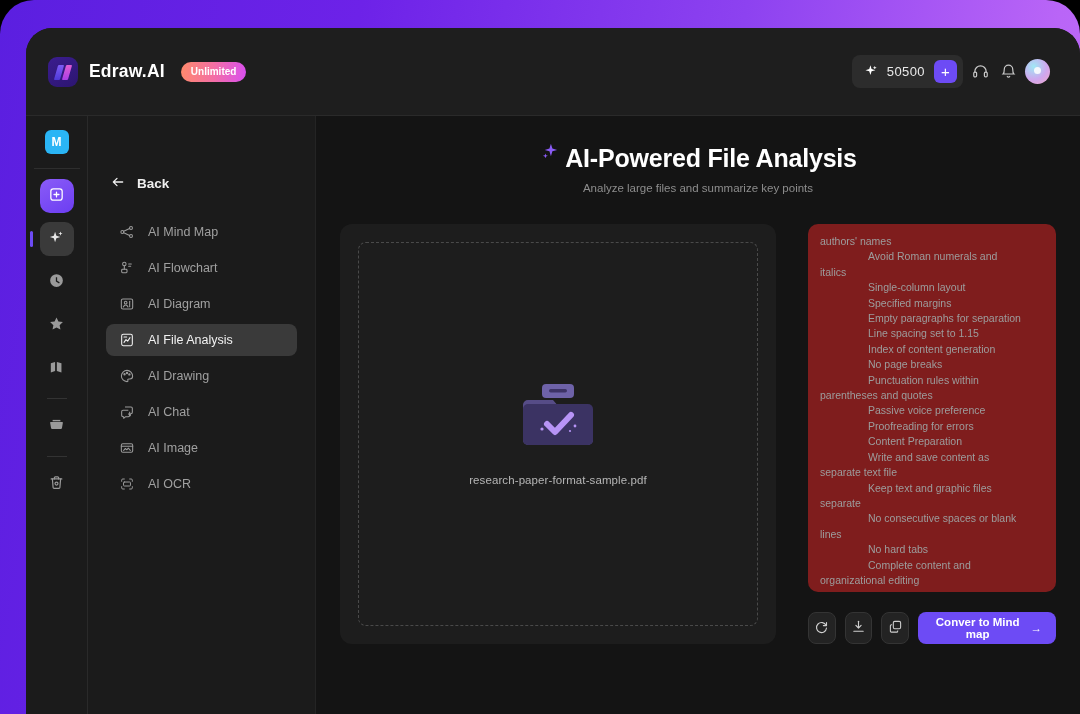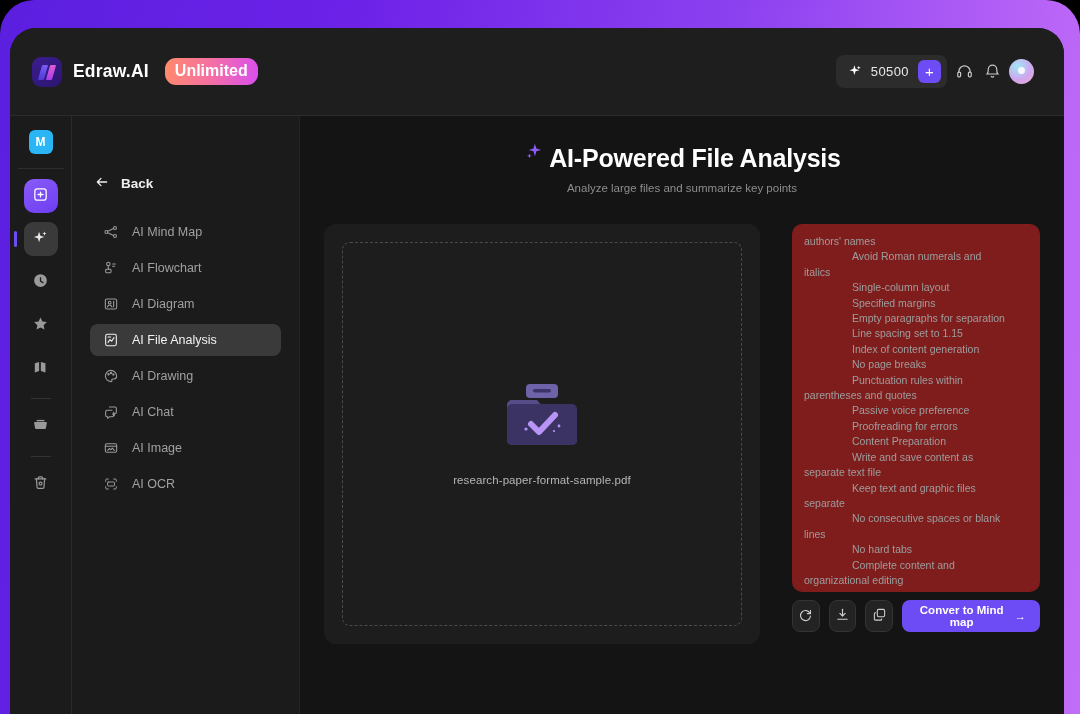--- a/index.html
+++ b/index.html
@@ -12,21 +12,21 @@
 
   
   .frame {
     position: absolute; left: 0; top: 0;
     width: 1080px; height: 714px;
     background: linear-gradient(100deg, #5b1fe0 0%, #6d22e8 30%, #8d42f0 62%, #b965f7 88%, #c06ef8 100%);
     border-radius: 34px 34px 0 0;
   }
   .app {
     position: absolute;
-    left: 10px; top: 28px;
+    left: 26px; top: 28px;
     width: 1054px; height: 686px;
     background: #202020;
     border-radius: 26px 26px 0 0;
     overflow: hidden;
   }
 
   
   .topbar {
     position: absolute; left: 0; top: 0;
     width: 1054px; height: 88px;
@@ -46,21 +46,21 @@
     position: absolute; width: 6px; height: 15px; border-radius: 1px;
     transform: skewX(-16deg);
   }
   .logo-sq .bar1 { background: linear-gradient(180deg,#7c5cf5,#4e39d8); left: 8px; top: 8px; }
   .logo-sq .bar2 { background: linear-gradient(180deg,#e05ed2,#a93ee8); left: 16px; top: 8px; }
   .brand-name {
     color: #fff; font-size: 17.5px; font-weight: bold; letter-spacing: .2px;
   }
   .badge-unlimited {
     background: linear-gradient(95deg, #ff8a6b 0%, #f46fa4 50%, #d94ff0 100%);
-    color: #fff; font-size: 16px; font-weight: bold;
+    color: #fff; font-size: 10px; font-weight: bold;
     padding: 4px 10px 5px; border-radius: 11px; margin-left: 5px;
   }
   .top-right { margin-left: auto; display: flex; align-items: center; gap: 6px; }
   .credits {
     display: flex; align-items: center; gap: 9px;
     background: #2c2c2c; border-radius: 8px; padding: 5px 6px 5px 12px;
   }
   .credits .spark { color: #fff; font-size: 13px; line-height: 1; }
   .credits .num { color: #e9e9e9; font-size: 13px; letter-spacing: .4px; }
   .plus-btn {
@@ -186,21 +186,21 @@
   .result-panel {
     width: 248px; height: 368px;
     background: #7f1d1d; border-radius: 10px;
     padding: 10px 12px; overflow: hidden;
     color: #9d9d9d; font-size: 10.5px; line-height: 15.4px;
     font-family: "Liberation Sans", sans-serif;
   }
   .result-panel p { margin: 0; white-space: pre-wrap; }
   .result-panel p.ind { text-indent: 48px; }
   .actions {
-    display: flex; gap: 9px; margin-top: 8px;
+    display: flex; gap: 9px; margin-top: 20px;
   }
   .act-btn {
     width: 32px; height: 32px; border-radius: 8px;
     background: #232323; border: 1px solid #343434;
     color: #cfcfcf; cursor: pointer;
     display: flex; align-items: center; justify-content: center;
   }
   .convert-btn {
     margin-left: auto;
     height: 32px; padding: 0 14px; border-radius: 8px;

